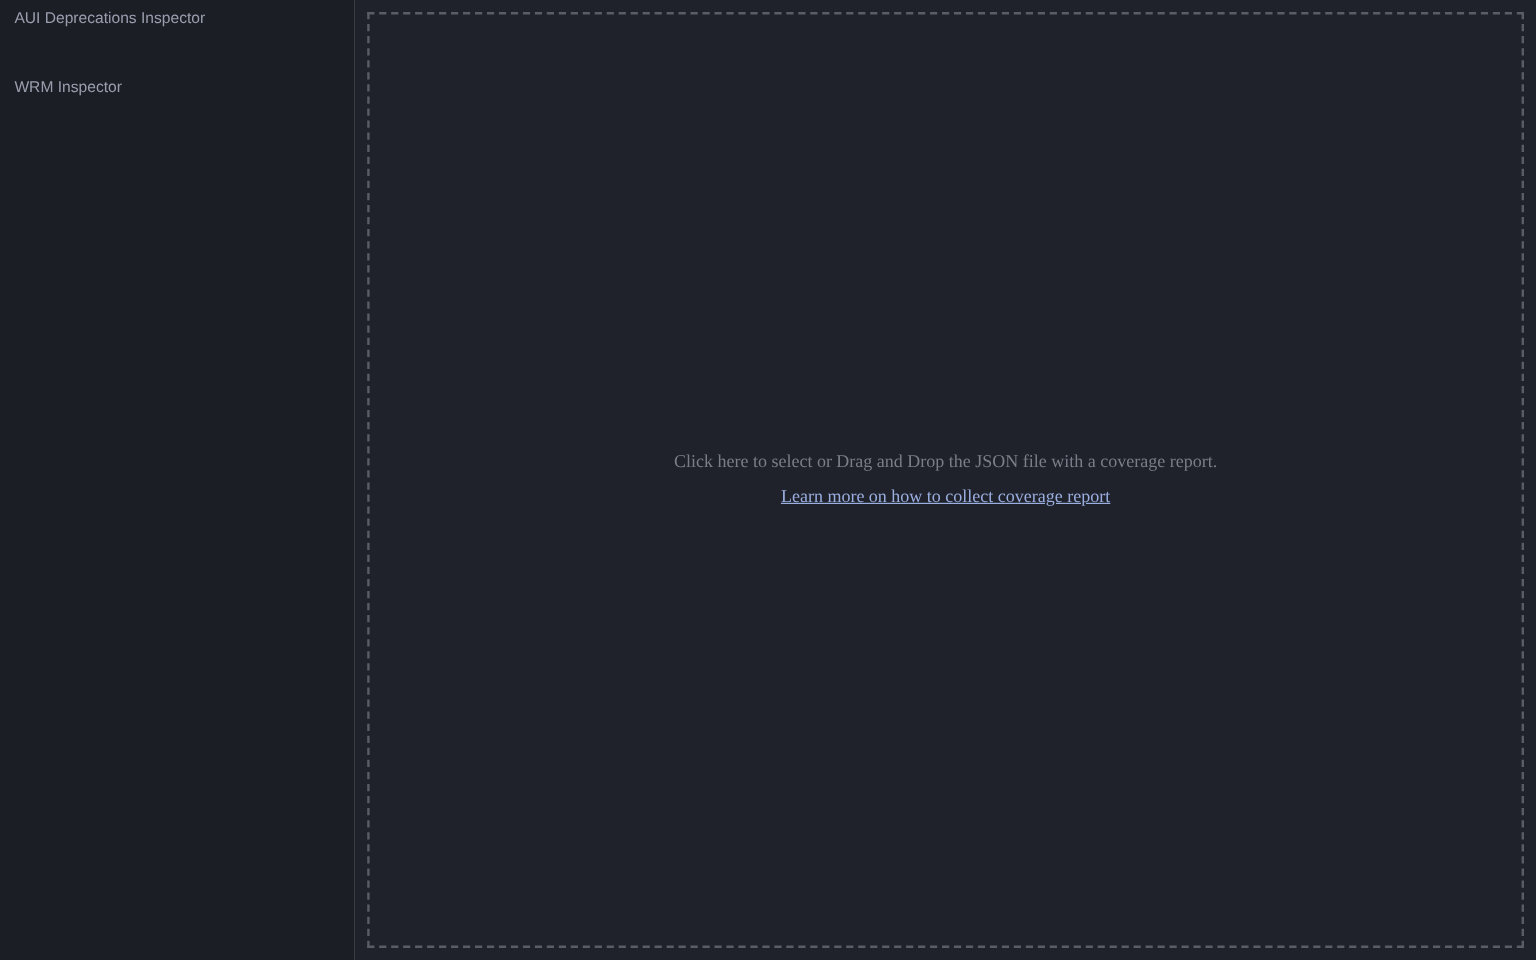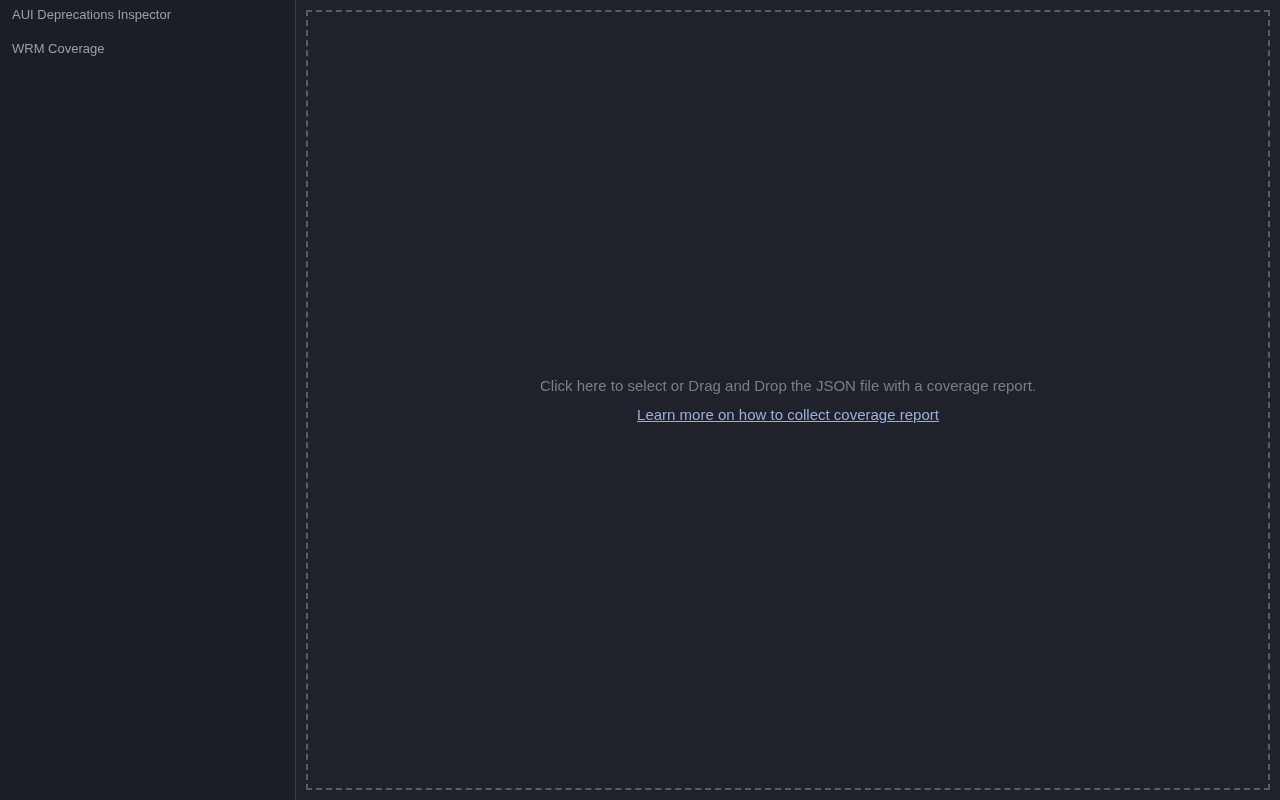--- a/index.html
+++ b/index.html
@@ -20,41 +20,42 @@
     
     .sidebar {
       width: 296px;
       height: 100%;
       background: #1c1e26;
       border-right: 1px solid #3a3d45;
       flex-shrink: 0;
     }
     
     .sidebar-item {
-      padding: 8px 12px;
+      padding: 20px 12px;
       color: #9a9fae;
       cursor: pointer;
       font-size: 13px;
       line-height: 18px;
     }
     
     .sidebar-item:first-child {
       padding-top: 6px;
     }
     
     .sidebar-item.selected {
       background: #32353d;
       color: #d0d3db;
     }
     
     .main {
       flex: 1;
       height: 100%;
       padding: 10px;
       background: #1f222a;
+      font-family: Liberation Serif, serif;
     }
     
     .dropzone {
       width: 100%;
       height: 100%;
       border: 2px dashed #5a5d65;
       display: flex;
       flex-direction: column;
       align-items: center;
       justify-content: center;
@@ -72,21 +73,21 @@
       font-size: 15px;
       text-decoration: underline;
       cursor: pointer;
     }
   </style>
 </head>
 <body>
 
 <div class="sidebar">
   <div class="sidebar-item">AUI Deprecations Inspector</div>
-  <div class="sidebar-item">WRM Coverage</div>
+  <div class="sidebar-item">WRM Inspector</div>
 </div>
 
 <div class="main">
   <div class="dropzone">
     <div class="dropzone-text">Click here to select or Drag and Drop the JSON file with a coverage report.</div>
     <a class="dropzone-link">Learn more on how to collect coverage report</a>
   </div>
 </div>
 
 </body></html>

